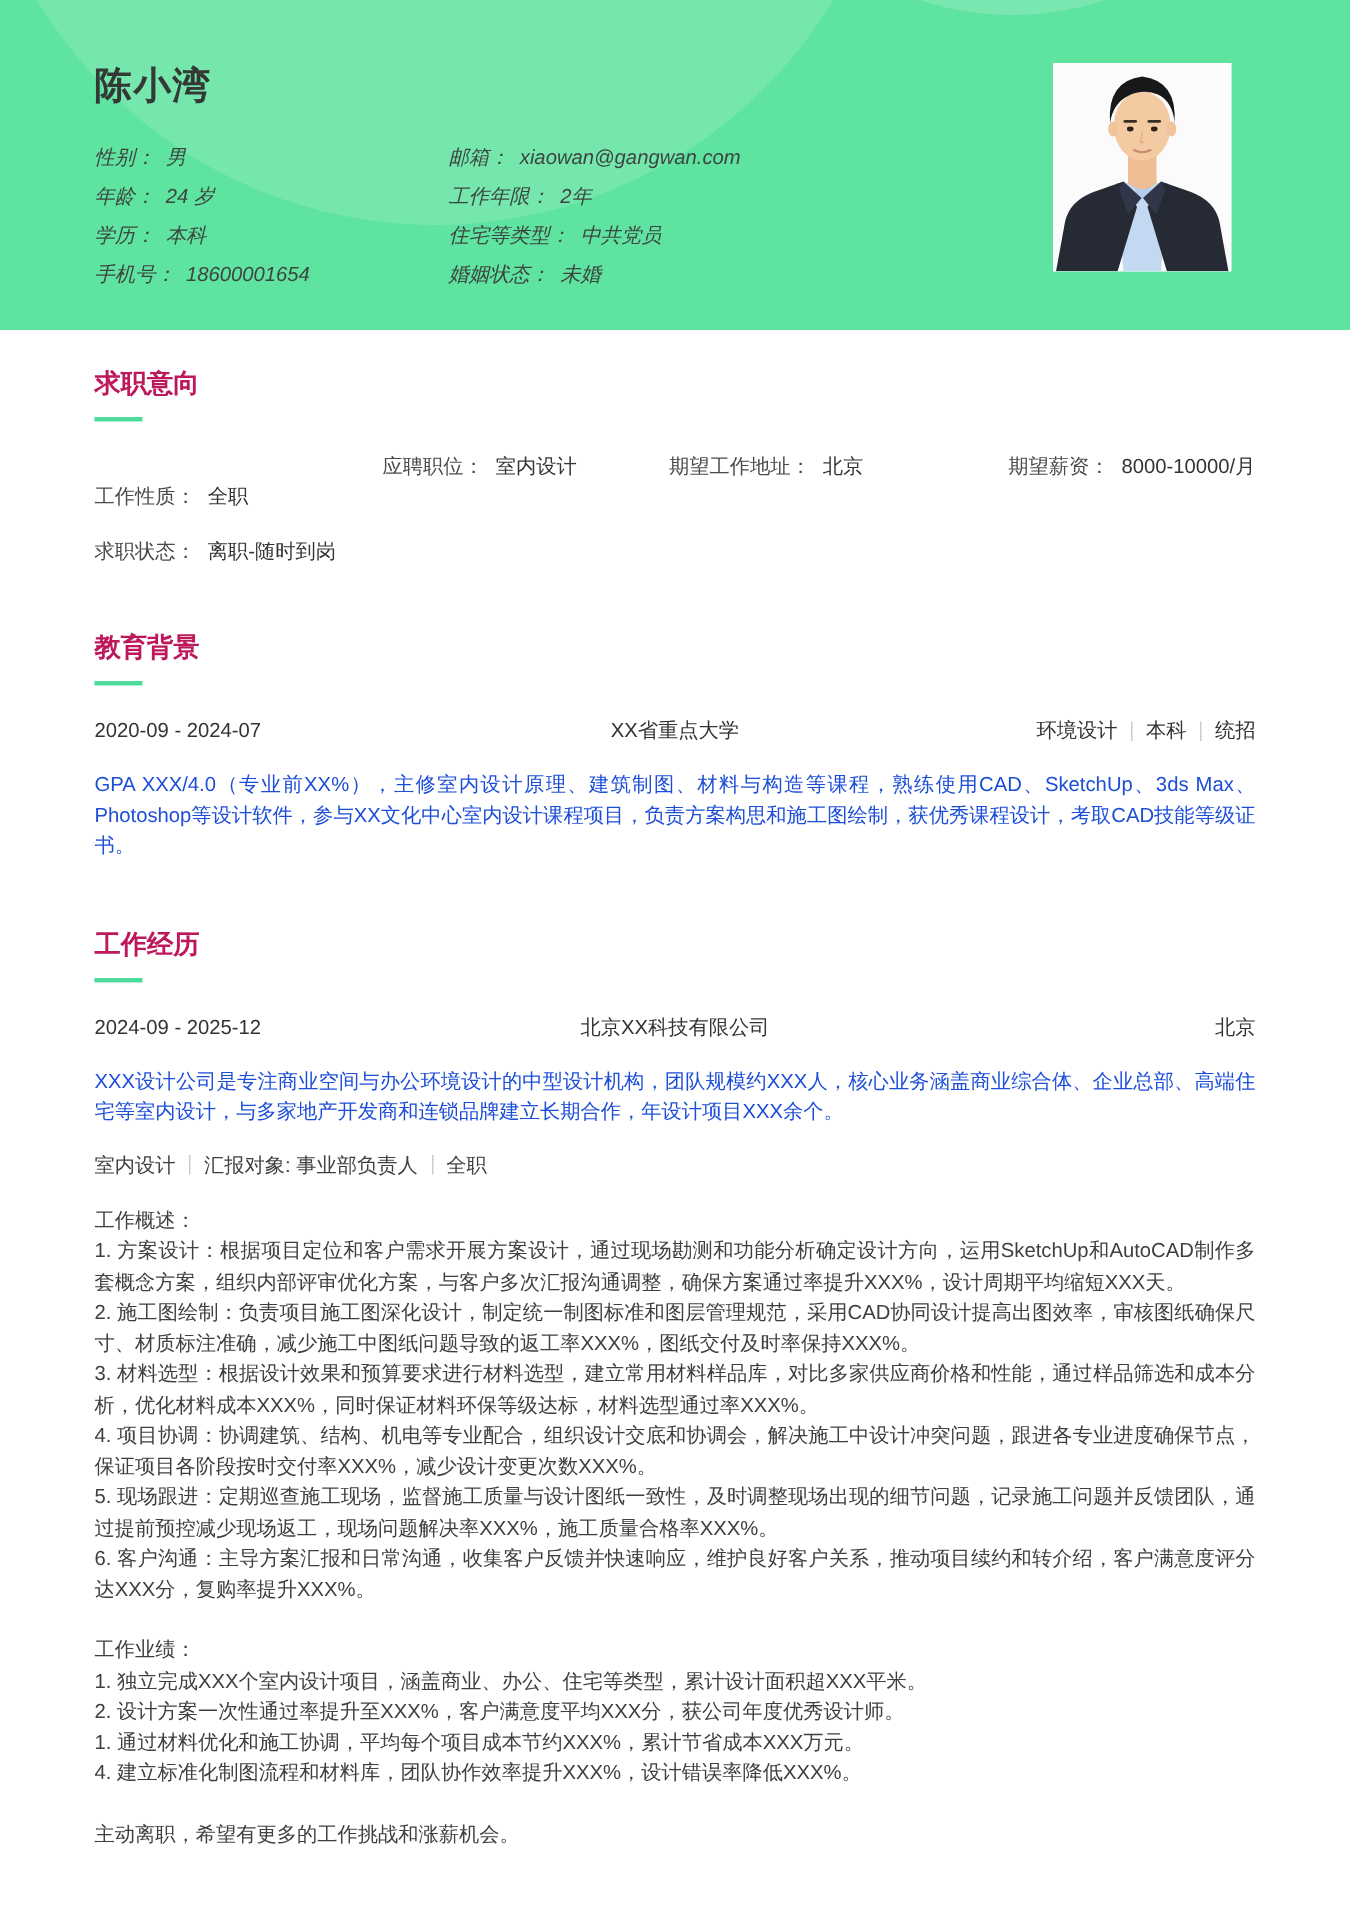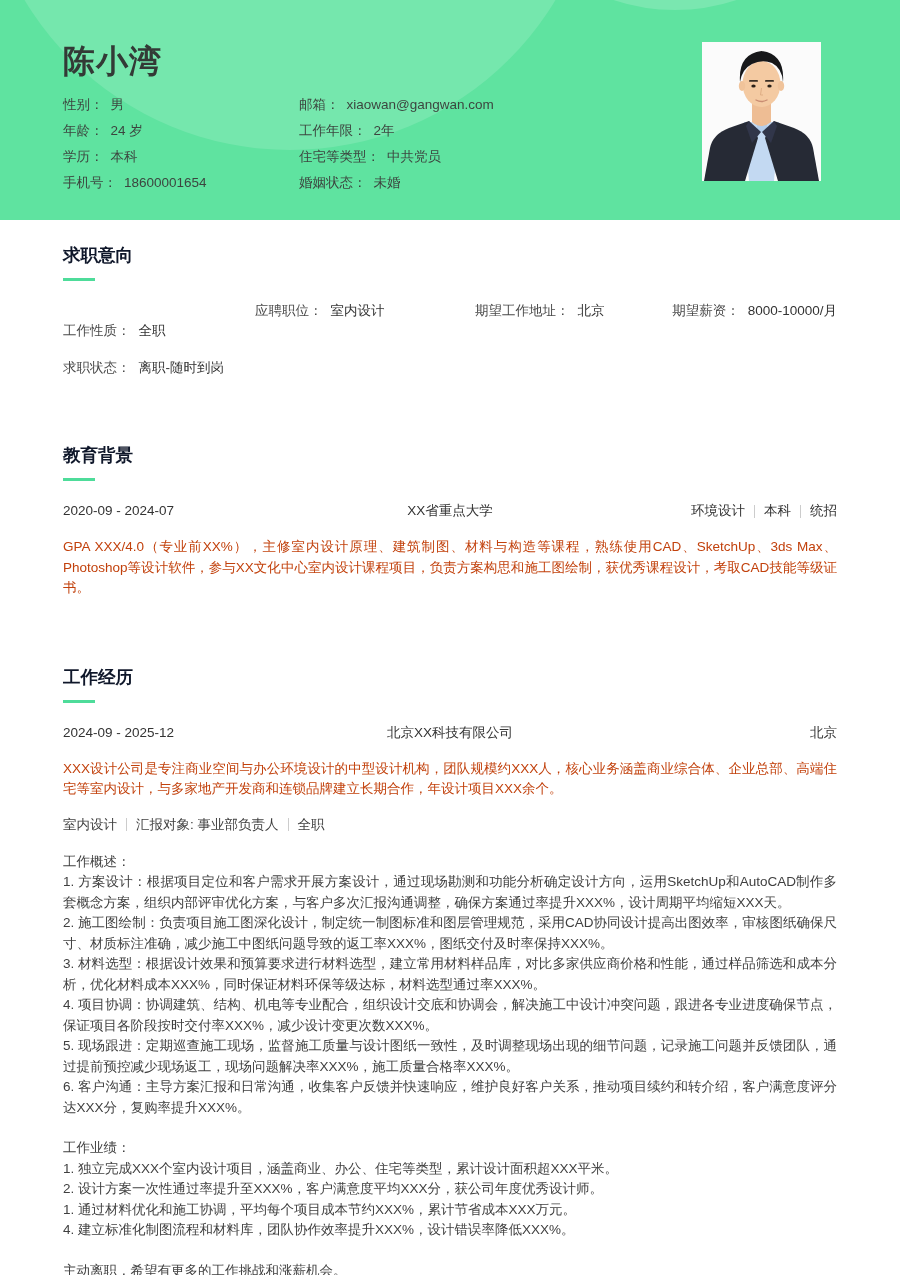--- a/index.html
+++ b/index.html
@@ -24,66 +24,66 @@
     width:620px; height:620px; border-radius:50%;
     background:rgba(255,255,255,0.14);
   }
   .deco-ring {
     position:absolute; left:480px; top:-380px;
     width:390px; height:390px; border-radius:50%;
     border:85px solid rgba(255,255,255,0.17);
   }
   .name {
     position:absolute; left:63px; top:40px;
-    font-size:32px; font-weight:bold; color:#333a36; letter-spacing:1px;
+    font-size:25px; font-weight:bold; color:#333a36; letter-spacing:1px;
   }
   .info-grid {
     position:absolute; left:63px; top:96px;
     display:flex; font-size:13.5px; color:#3c453f;
   }
-  .info-col { display:flex; flex-direction:column; }
+  .info-col { display:flex; flex-direction:column;font-style:italic; }
   .info-col.first { width:236px; }
   .info-row { height:26px; line-height:18px; display:flex; align-items:flex-start; }
   .info-row .lbl { margin-right:7px; }
   .photo {
     position:absolute; top:42px; right:79px;
     width:119px; height:139px; background:#fdfdfd;
     overflow:hidden;
   }
 
   
   .main { padding:0 63px 30px 63px; }
-  .section { margin-top:66px; }
+  .section { margin-top:42px; }
   .section.first { margin-top:23px; }
-  .section-title { font-size:17.5px; font-weight:bold; color:#0f172a; }
+  .section-title { font-size:17.5px; font-weight:bold; color:#be185d; }
   .accent-bar { width:32px; height:3px; margin-top:11px; background:#4edc9a; }
   .section-body { margin-top:21px; font-size:13.5px; }
 
   .intent-row { display:flex; line-height:18px; color:#333; }
   .intent-row .field { display:flex; }
   .intent-row .f0 { width:192px;margin-top:20px; }
   .intent-row .f1 { width:191px; }
-  .intent-row .f2 { flex:1;margin-left:29px; }
+  .intent-row .f2 { flex:1; }
   .intent-row .f3 { text-align:left; }
   .intent-row.second { margin-top:19px; }
   .field .lbl { color:#4a4a4a; margin-right:8px; }
   .field .val { color:#333; }
 
   .entry-header {
     display:flex; align-items:flex-start; line-height:18px; color:#333;
   }
   .entry-header .left  { width:29%; }
   .entry-header .mid   { flex:1; text-align:center; }
   .entry-header .right { width:29%; text-align:right; display:flex; justify-content:flex-end; align-items:center; }
   .tag-group { display:flex; align-items:center; }
   .tag-group .divider {
     width:1px; height:13px; background:#cccccc; margin:0 9px; display:inline-block;
   }
   .para {
-    margin-top:17px; line-height:20.5px; color:#c2410c; text-align:justify;
+    margin-top:17px; line-height:20.5px; color:#1d4ed8; text-align:justify;
   }
   .pos-line { margin-top:16px; display:flex; align-items:center; color:#3f3f3f; }
   .block-label { margin-top:18px; line-height:20.5px; color:#3f3f3f; }
   .line-list { color:#3f3f3f; }
   .line-list .line { line-height:20.5px; text-align:justify; }
   .ach-label { margin-top:20px; }
   .leave-line { margin-top:20px; line-height:20.5px; }
 </style>
 </head>
 <body>

